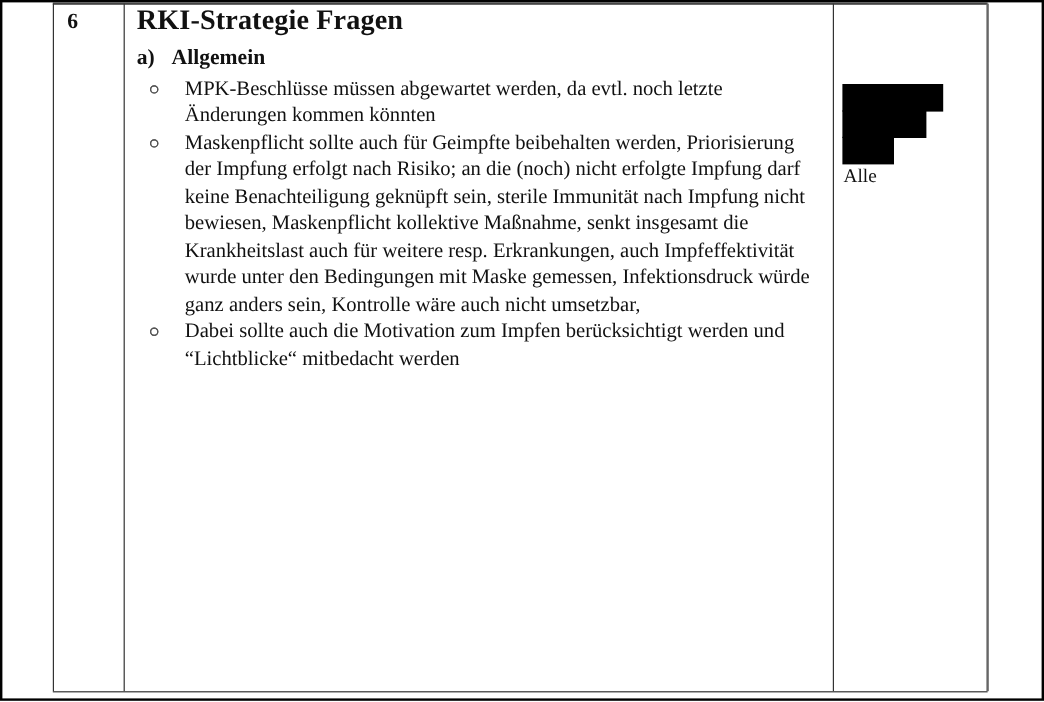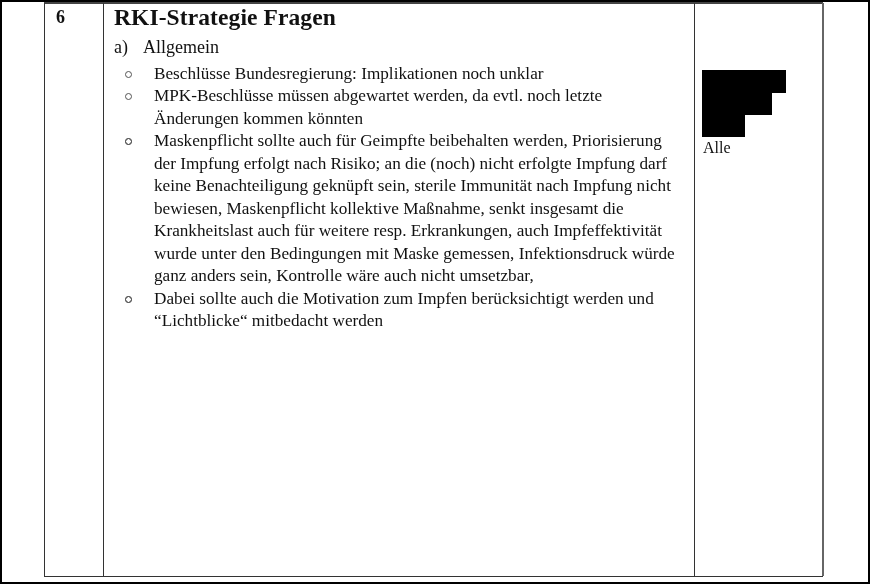--- a/index.html
+++ b/index.html
@@ -16,21 +16,21 @@
   .topline { position:absolute; left:44px; top:2px; width:779px; height:0; border-top:2px solid #444; }
   .vline { position:absolute; top:3px; width:0; border-left:1px solid #333; }
   .bottomline { position:absolute; left:44px; top:576px; width:779px; height:0; border-top:1px solid #333; }
   .num {
     position:absolute; left:56px; top:7px; font-weight:bold; font-size:18px;
   }
   .title {
     position:absolute; left:114px; top:4px; font-weight:bold; font-size:23.5px; letter-spacing:0.1px;text-align:right;
   }
   .subhead {
-    position:absolute; left:114px; top:37px; font-weight:normal; font-size:18px;
+    position:absolute; left:114px; top:37px; font-weight:bold; font-size:18px;
   }
   .subhead .lbl { display:inline-block; width:29px; }
   .list {
     position:absolute; left:122px; top:63px; width:560px; margin:0; padding:0; list-style:none;
     font-size:17.2px; line-height:22.45px;
   }
   .list li { position:relative; padding-left:32px; }
   .bullet {
     position:absolute; left:3px; top:8px; width:5px; height:5px; border:1px solid #555; border-radius:50%;
   }
@@ -48,21 +48,21 @@
 <div class="vline" style="left:822px;height:573px;border-left:2px solid #666;"></div>
 <div class="bottomline"></div>
 
 <div class="num">6</div>
 <div class="title">RKI-Strategie Fragen</div>
 <div class="subhead">
   <span class="lbl">a)</span><span>Allgemein</span>
 </div>
 
 <ul class="list">
-  <li><span class="bullet"></span><span>Beschlüsse Bundesregierung: Implikationen noch unklar</span></li>
+  <li><span class="bullet"></span></li>
   <li><span class="bullet"></span><span>MPK-Beschlüsse müssen abgewartet werden, da evtl. noch letzte Änderungen kommen könnten</span></li>
   <li><span class="bullet"></span></li>
   <li><span class="bullet"></span><span>Maskenpflicht sollte auch für Geimpfte beibehalten werden, Priorisierung der Impfung erfolgt nach Risiko; an die (noch) nicht erfolgte Impfung darf keine Benachteiligung geknüpft sein, sterile Immunität nach Impfung nicht bewiesen, Maskenpflicht kollektive Maßnahme, senkt insgesamt die Krankheitslast auch für weitere resp. Erkrankungen, auch Impfeffektivität wurde unter den Bedingungen mit Maske gemessen, Infektionsdruck würde ganz anders sein, Kontrolle wäre auch nicht umsetzbar,</span></li>
   <li><span class="bullet"></span></li>
   <li><span class="bullet"></span><span>Dabei sollte auch die Motivation zum Impfen berücksichtigt werden und “Lichtblicke“ mitbedacht werden</span></li>
 </ul>
 
 <div class="redact" style="left:702px;top:70px;width:84px;height:23px;"></div>
 <div class="redact" style="left:702px;top:92px;width:70px;height:23px;"></div>
 <div class="redact" style="left:702px;top:114px;width:43px;height:23px;"></div>

